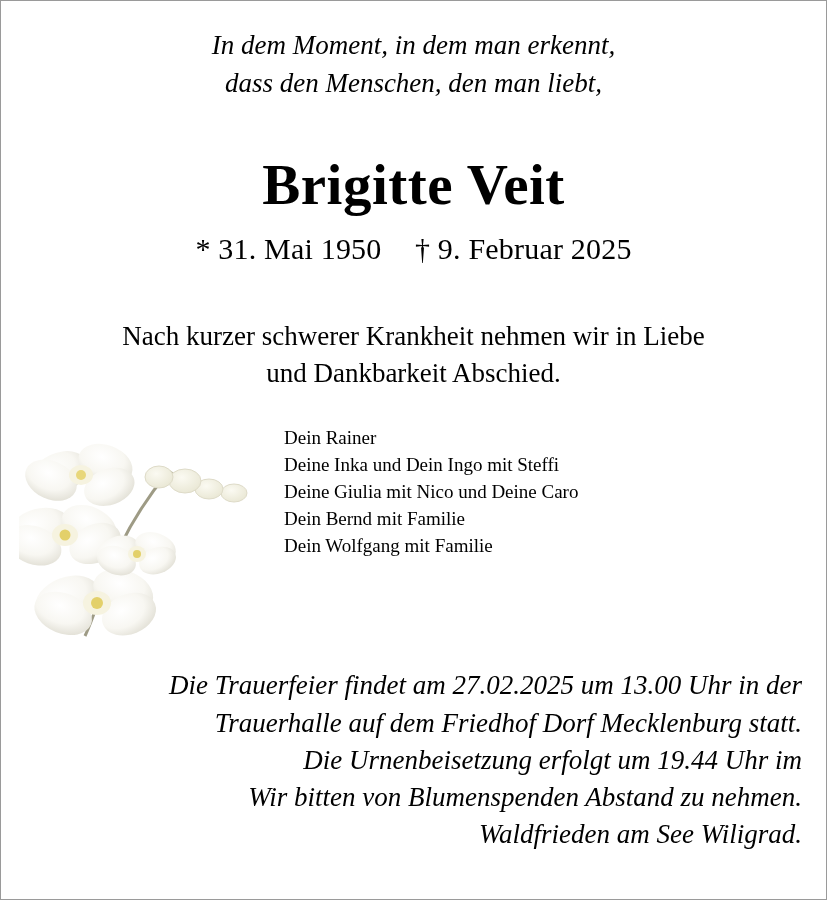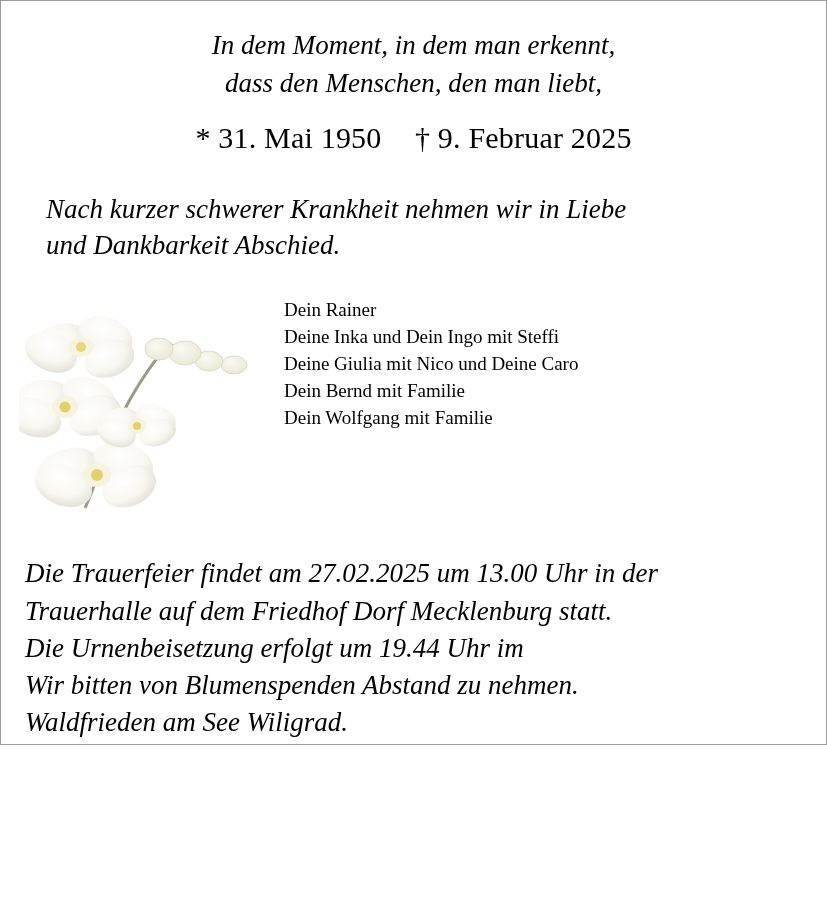--- a/index.html
+++ b/index.html
@@ -10,21 +10,21 @@
   body {
     width: 827px;
     height: 900px;
     font-family: "Liberation Serif", serif;
     color: #000000;
     overflow: hidden;
   }
   .obituary {
     position: relative;
     width: 827px;
-    height: 745px;
+    height: 900px;
     box-sizing: border-box;
     border: 1px solid #9a9a9a;
     background: #ffffff;
     padding: 0;
   }
   .poem {
     text-align: center;
     font-style: italic;
     font-size: 27px;
     line-height: 1.40;
@@ -46,24 +46,24 @@
     text-align: center;
     font-size: 30px;
     margin-top: 18px;
     letter-spacing: 0.2px;
   }
   .dates .sep {
     display: inline-block;
     width: 18px;
   }
   .intro {
-    font-style: italic;
+    text-align: center;
     font-size: 27px;
     line-height: 1.35;
-    margin-top: 36px;
+    margin-top: 52px;
     padding: 0 45px;
   }
   .middle {
     position: relative;
     margin-top: 34px;
     height: 230px;
   }
   .flower {
     position: absolute;
     left: 18px;
@@ -76,41 +76,42 @@
     left: 283px;
     top: 0;
     font-size: 19px;
     line-height: 1.42;
     text-align: left;
   }
   .survivors div {
     white-space: nowrap;
   }
   .service {
-    text-align: left;
+    text-align: right;
     font-style: italic;
     font-size: 27px;
     line-height: 1.38;
-    margin-top: 28px;
+    margin-top: 12px;
     padding: 0 24px;
   }
   .service div {
     white-space: nowrap;
   }
 </style>
 </head>
 <body>
 
 <div class="obituary">
 
   <div class="poem">
     <div>In dem Moment, in dem man erkennt,</div>
     <div>dass den Menschen, den man liebt,</div>
   </div>
 
+  <div class="name">Brigitte Veit</div>
 
   <div class="dates">
     <span>* 31. Mai 1950</span>
     <span class="sep"></span>
     <span>† 9. Februar 2025</span>
   </div>
 
   <div class="intro">
     <div>Nach kurzer schwerer Krankheit nehmen wir in Liebe</div>
     <div>und Dankbarkeit Abschied.</div>

